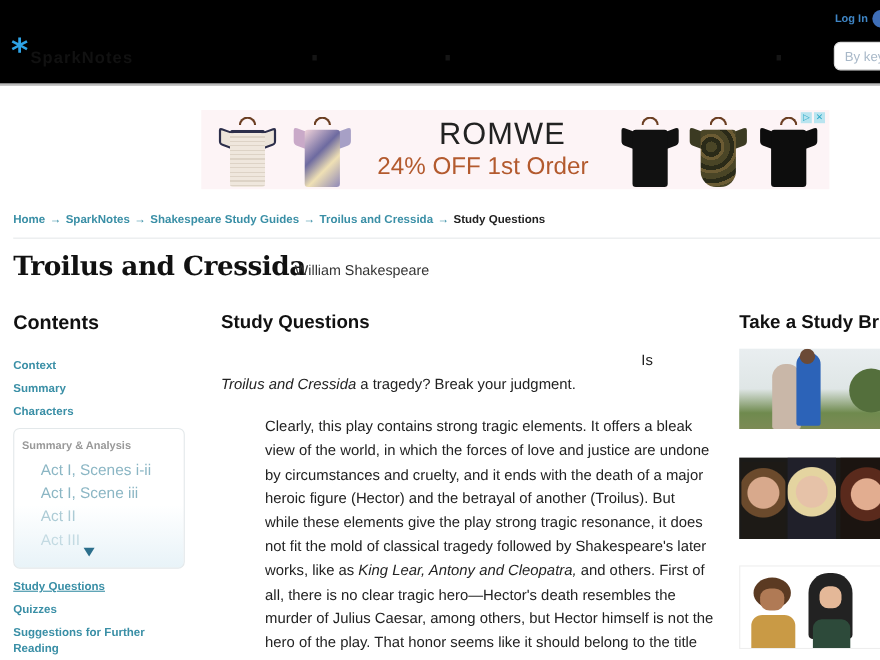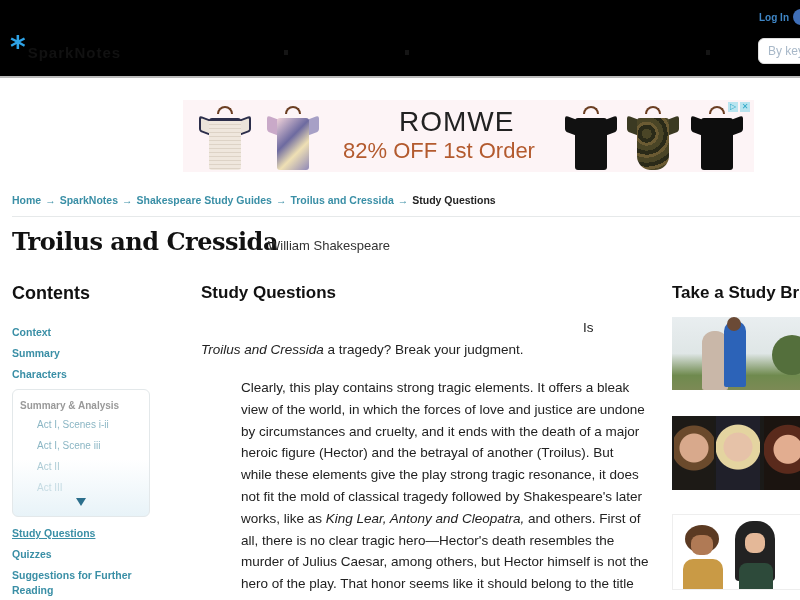--- a/index.html
+++ b/index.html
@@ -39,23 +39,23 @@
     .bc-divider { position: absolute; left: 12px; top: 216px; width: 790px; height: 1px; background: #e6e9ea; }
 
     
     .title { position: absolute; left: 12px; top: 227px; font-family: "DejaVu Serif", serif; font-weight: bold; font-size: 24px; color: #111; letter-spacing: -0.5px; }
     .author { position: absolute; left: 268px; top: 238px; font-size: 13px; color: #333; }
 
     
     .contents-h { position: absolute; left: 12px; top: 283px; font-size: 18px; font-weight: bold; color: #111; }
     .side-link { position: absolute; left: 12px; font-size: 10.5px; font-weight: bold; color: #3a8fa6; text-decoration: none; }
     .side-link.active { text-decoration: underline; }
-    .sa-box { position: absolute; left: 12px; top: 389px; width: 138px; height: 128px; border: 1px solid #e3e8ea; border-radius: 6px; background: linear-gradient(to bottom, #fff 55%, #e8f3f8 100%); overflow: hidden; }
+    .sa-box { position: absolute; left: 12px; top: 389px; width: 156px; height: 128px; border: 1px solid #e3e8ea; border-radius: 6px; background: linear-gradient(to bottom, #fff 55%, #e8f3f8 100%); overflow: hidden; }
     .sa-head { position: absolute; left: 7px; top: 10px; font-size: 10px; font-weight: bold; color: #999; }
-    .sa-item { position: absolute; left: 24px; font-size: 10px; color: #8bb6c4; }
+    .sa-item { position: absolute; left: 24px; font-size: 14px; color: #8bb6c4; }
     .sa-arrow { position: absolute; left: 63px; top: 108px; width: 0; height: 0; border-left: 5px solid transparent; border-right: 5px solid transparent; border-top: 8px solid #2c6f8c; }
 
     
     .main-h { position: absolute; left: 201px; top: 283px; font-size: 17px; font-weight: bold; color: #111; }
     .q-is { position: absolute; left: 583px; top: 320px; font-size: 13.5px; color: #222; }
     .q-line { position: absolute; left: 201px; top: 342px; font-size: 13.5px; color: #222; white-space: nowrap; }
     .para { position: absolute; left: 201px; top: 377px; width: 430px; font-size: 13.5px; line-height: 21.8px; color: #222; margin-left: 40px; }
     .para .ln { display: block; white-space: nowrap; }
     em { font-style: italic; }
 
@@ -92,21 +92,21 @@
     <div class="sleeve-r" style="background:#ece4da;border:2px solid #2c2e4a;"></div>
     <div class="body" style="background:repeating-linear-gradient(#efe7dd 0 3px,#ddd3c6 3px 4px);border-top:3px solid #2c2e4a;"></div>
   </div>
   <div class="shirt" style="left:84px;">
     <div class="hanger"></div>
     <div class="sleeve-l" style="background:#c9a9c8;"></div>
     <div class="sleeve-r" style="background:#a7a0c6;"></div>
     <div class="body" style="background:linear-gradient(135deg,#f1d3da,#6d6aa0 40%,#efe0b4 65%,#8f88b8);"></div>
   </div>
   <div class="ad-brand">ROMWE</div>
-  <div class="ad-offer">82% OFF 1st Order</div>
+  <div class="ad-offer">24% OFF 1st Order</div>
   <div class="shirt" style="left:382px;">
     <div class="hanger"></div>
     <div class="sleeve-l" style="background:#111;"></div>
     <div class="sleeve-r" style="background:#111;"></div>
     <div class="body" style="background:#111;"></div>
   </div>
   <div class="shirt" style="left:444px;">
     <div class="hanger"></div>
     <div class="sleeve-l" style="background:#3b3a22;"></div>
     <div class="sleeve-r" style="background:#3b3a22;"></div>

